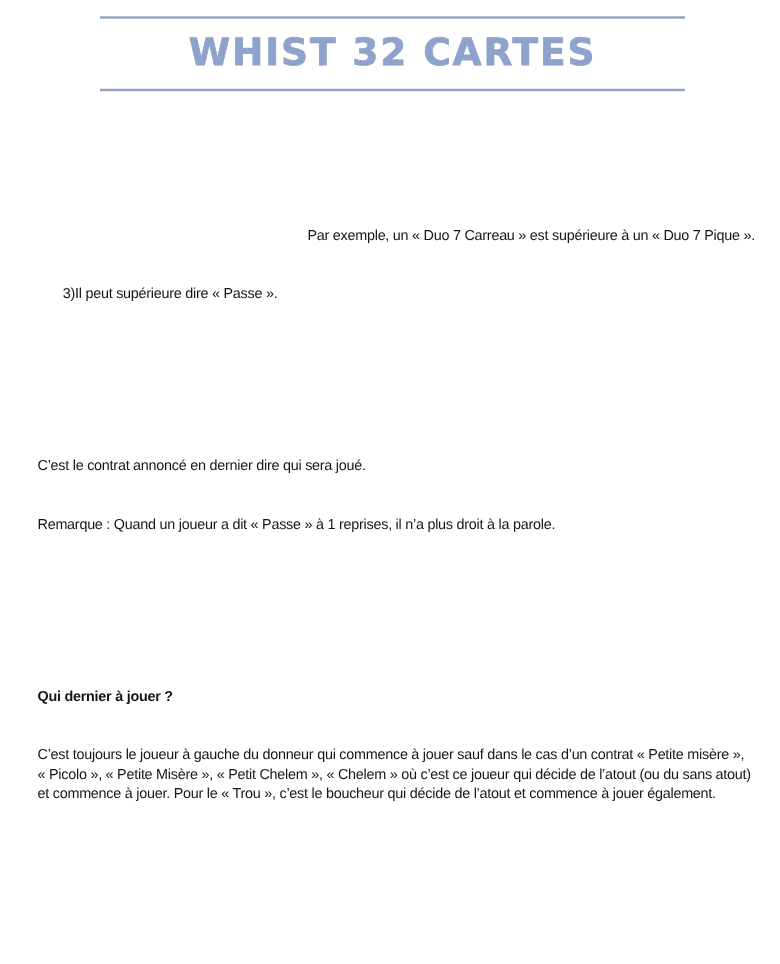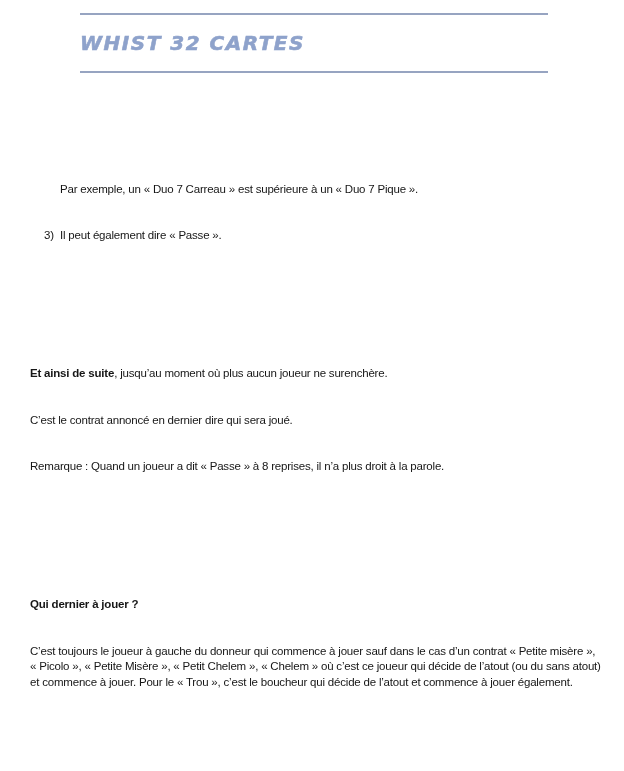--- a/index.html
+++ b/index.html
@@ -14,41 +14,40 @@
   }
   
   .doc-header {
     margin: 13px 76px 0 80px; 
   }
   .h-rule {
     height: 0;
     border-top: 2px solid #97a4c1;
   }
   .doc-title {
-    text-align: left;
+    text-align: center;
     font-family: "DejaVu Sans", sans-serif;
     font-weight: bold;
-    font-size: 20px;
+    font-size: 30px;
     line-height: 38px;
     letter-spacing: 1.5px;
     color: #8ea2cb;
     margin: 9px 0 9px 0;
-    font-style: italic;
     -webkit-text-stroke: 0.6px #8ea2cb;
   }
   
   .content {
     margin: 0 20px 0 30px;
     font-size: 11.5px;
     line-height: 15.5px;
     letter-spacing: -0.2px;
     white-space: pre-wrap;
   }
   .para { margin-top: 14px; }
-  .para.first { margin-top: 31px; }
+  .para.first { margin-top: 31px; text-align: right; }
   .indented { padding-left: 30px; }
   .num-item { display: flex; }
   .num-item .num { width: 16px; flex: none; margin-left: 14px; }
   .bold { font-weight: bold; }
   .line { min-height: 15.5px; }
 </style>
 </head>
 <body>
 
 <div class="page">
@@ -58,28 +57,27 @@
     <div class="doc-title">WHIST 32 CARTES</div>
     <div class="h-rule"></div>
   </div>
 
   <div class="content">
 
     <div class="para first">
       <div class="line indented">Par exemple, un « Duo 7 Carreau » est supérieure à un « Duo 7 Pique ».</div>
       <div class="num-item">
         <span class="num">3)</span>
-        <span>Il peut également dire « Passe ».</span>
+        <span>Il peut supérieure dire « Passe ».</span>
       </div>
     </div>
 
     <div class="para">
-      <div class="line"><span class="bold">Et ainsi de suite</span><span>, jusqu’au moment où plus aucun joueur ne surenchère.</span></div>
       <div class="line">C’est le contrat annoncé en dernier dire qui sera joué.</div>
-      <div class="line">Remarque : Quand un joueur a dit « Passe » à 8 reprises, il n’a plus droit à la parole.</div>
+      <div class="line">Remarque : Quand un joueur a dit « Passe » à 1 reprises, il n’a plus droit à la parole.</div>
     </div>
 
     <div class="para">
       <div class="line bold">Qui dernier à jouer ?</div>
       <div>C’est toujours le joueur à gauche du donneur qui commence à jouer sauf dans le cas d’un contrat « Petite misère », « Picolo », « Petite Misère », « Petit Chelem », « Chelem » où c’est ce joueur qui décide de l’atout (ou du sans atout) et commence à jouer. Pour le « Trou », c’est le boucheur qui décide de l’atout et commence à jouer également.</div>
     </div>
 
     
 
     

